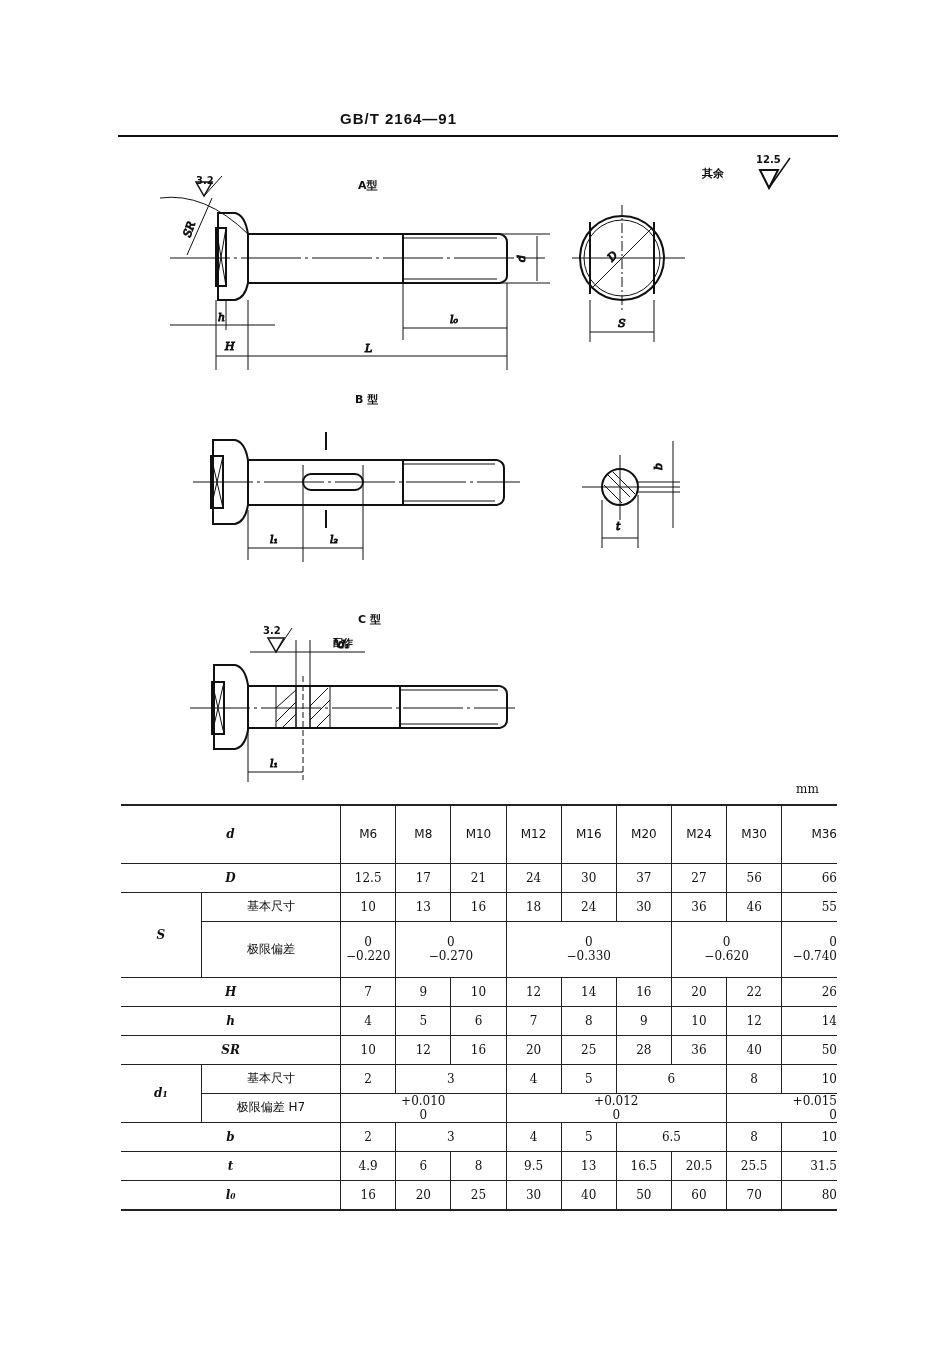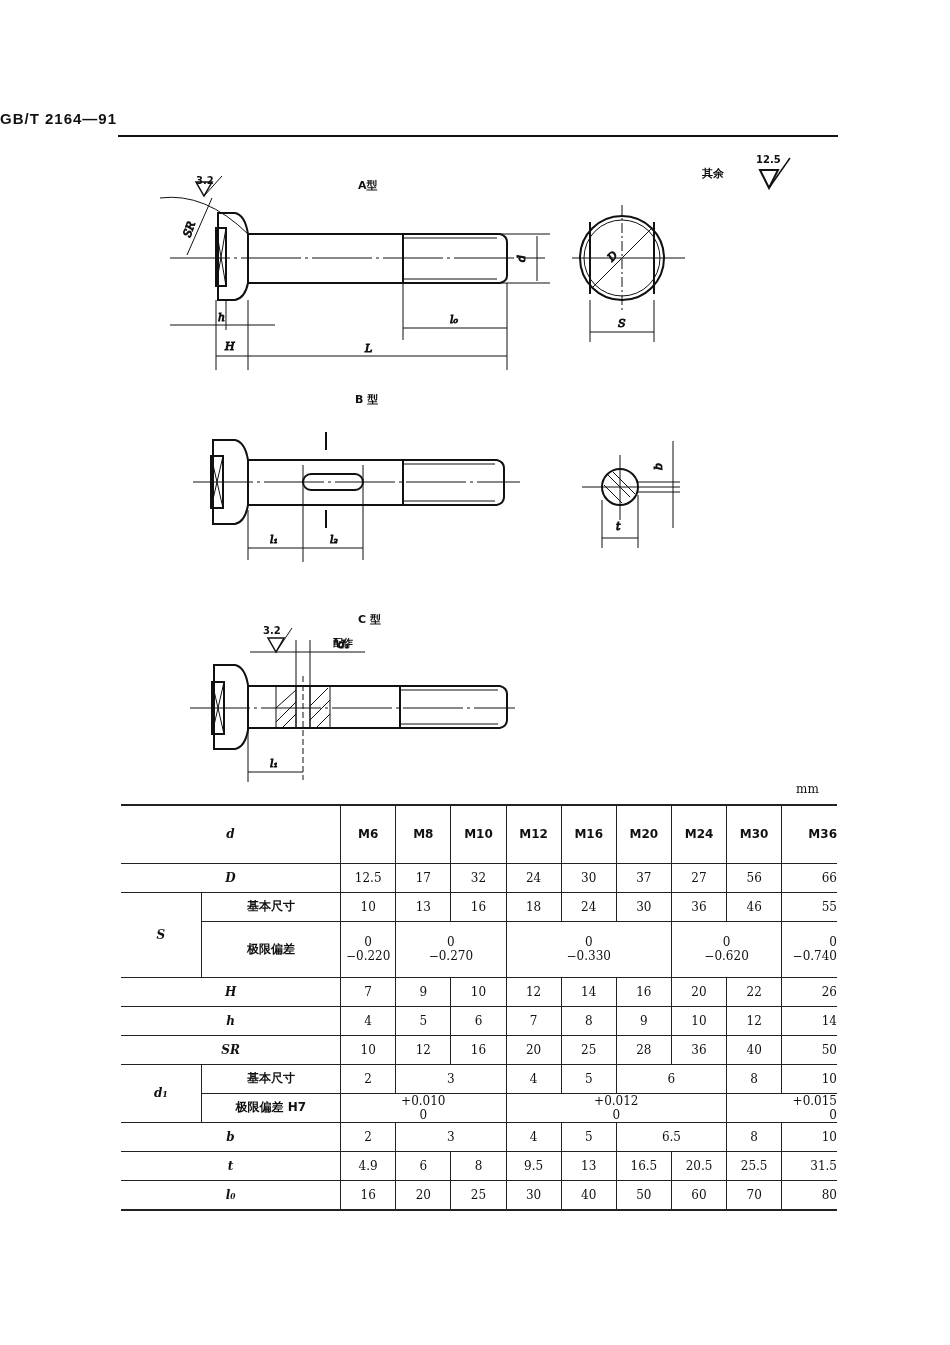--- a/index.html
+++ b/index.html
@@ -1,30 +1,30 @@
 <!DOCTYPE html>
 <html><head>
 <meta charset="utf-8">
 <style>
   html,body{margin:0;padding:0;background:#fff;}
   body{width:950px;height:1345px;position:relative;overflow:hidden;font-family:"DejaVu Serif",serif;color:#111;}
-  .hdr{position:absolute;top:110px;left:0;width:797px;text-align:left;font-family:"Liberation Sans",sans-serif;font-weight:bold;font-size:15px;letter-spacing:1px;}
+  .hdr{position:absolute;top:110px;left:0;width:797px;text-align:center;font-family:"Liberation Sans",sans-serif;font-weight:bold;font-size:15px;letter-spacing:1px;}
   .rule{position:absolute;top:135px;left:118px;width:720px;height:2px;background:#111;}
   .lbl{position:absolute;font-family:"DejaVu Sans",sans-serif;font-weight:bold;font-size:11px;}
   svg.draw{position:absolute;left:0;top:0;}
   svg text{font-family:"DejaVu Serif",serif;font-style:italic;font-size:11px;fill:#111;}
   .unit{position:absolute;top:782px;left:796px;font-size:12px;}
   table.spec{position:absolute;top:804px;left:121px;width:716px;border-collapse:collapse;font-size:12px;font-family:"DejaVu Serif",serif;}
   table.spec td{border:1px solid #222;text-align:center;padding:0;height:28px;}
   table.spec tr.top td{border-top:2px solid #222;}
   table.spec tr:last-child td{border-bottom:2px solid #222;}
   table.spec td.lt{border-left:none;}
   table.spec td.rt{border-right:none;text-align:right;}
   .it{font-style:italic;font-weight:bold;}
-  .cn{font-family:"DejaVu Sans",sans-serif;font-weight:bold;font-size:12px;}
+  .cn{font-family:"DejaVu Sans",sans-serif;font-weight:normal;font-size:12px;}
   .tol{line-height:14px;font-size:12px;}
 </style>
 </head>
 <body>
 
 <div class="hdr">GB/T 2164—91</div>
 <div class="rule"></div>
 
 <div class="lbl" style="top:178px;left:358px">A型</div>
 <div class="lbl" style="top:166px;left:702px">其余</div>
@@ -177,21 +177,21 @@
     <td class="cn">M16</td>
     <td class="cn">M20</td>
     <td class="cn">M24</td>
     <td class="cn">M30</td>
     <td class="cn rt">M36</td>
   </tr>
   <tr>
     <td colspan="2" class="lt it">D</td>
     <td>12.5</td>
     <td>17</td>
-    <td>32</td>
+    <td>21</td>
     <td>24</td>
     <td>30</td>
     <td>37</td>
     <td>27</td>
     <td>56</td>
     <td class="rt">66</td>
   </tr>
   <tr>
     <td rowspan="2" class="lt it">S</td>
     <td class="cn">基本尺寸</td>

